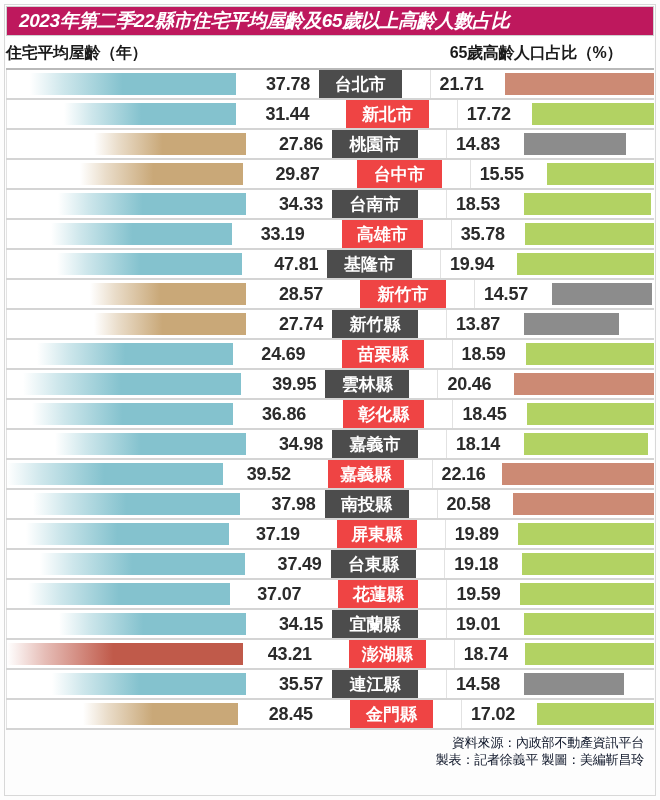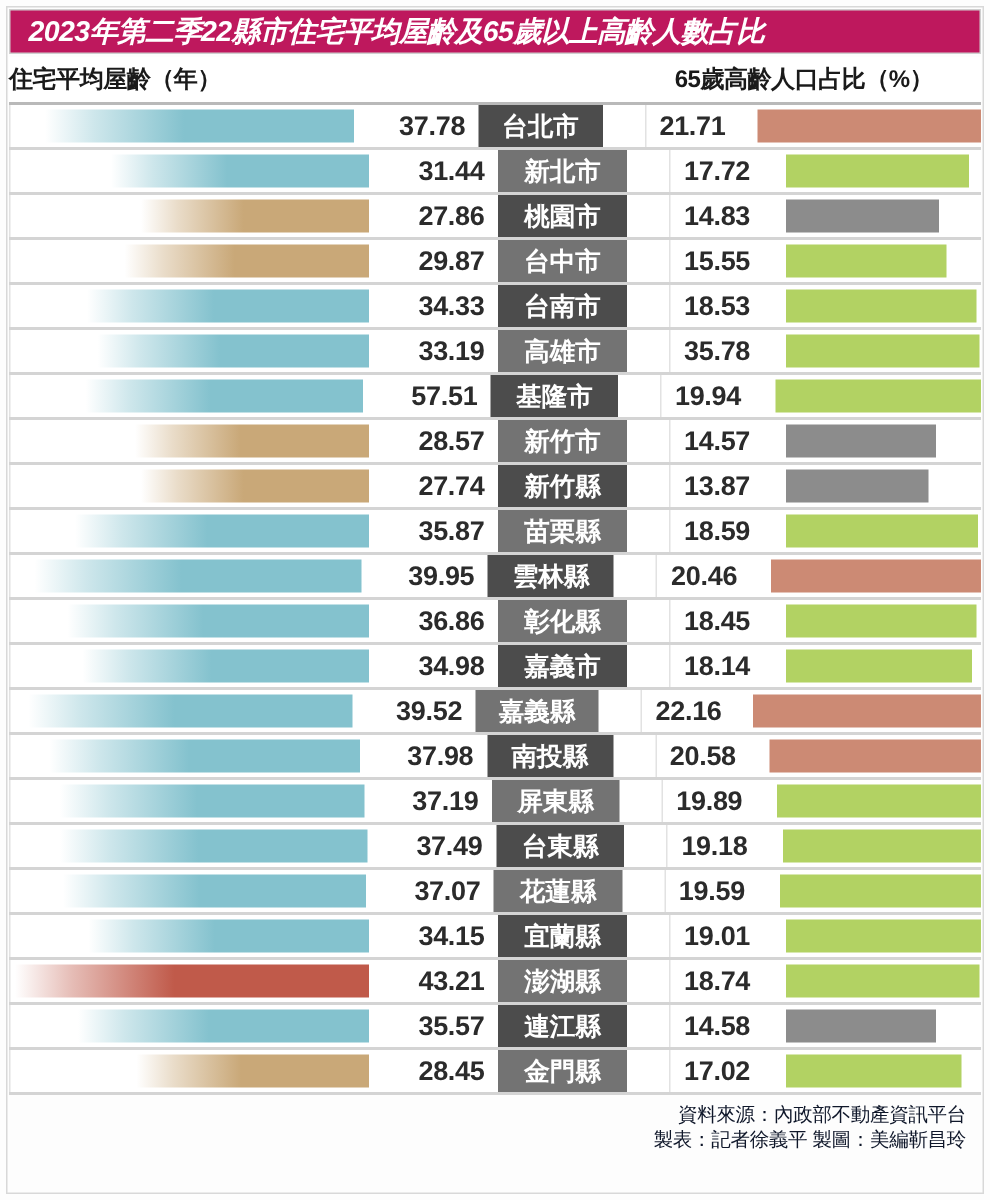--- a/index.html
+++ b/index.html
@@ -103,21 +103,21 @@
     width: 86px;
     display: flex;
     align-items: center;
     justify-content: center;
     color: #ffffff;
     font-size: 17px;
     font-weight: bold;
     letter-spacing: 0px;
   }
   .cell-city.dark { background: #4c4c4c; }
-  .cell-city.light { background: #737373; }
+  .cell-city.light { background: #ef4444; margin-left: 28px; }
 
   
   .cell-val-right {
     width: 74px;
     display: flex;
     align-items: center;
     justify-content: flex-start;
     padding-left: 9px;
     font-size: 18px;
     font-weight: bold;
@@ -242,21 +242,21 @@
         <div class="cell-city light">高雄市</div>
         <div class="cell-val-right">35.78</div>
         <div class="cell-bar-right">
           <div class="bar-right" style="width: 129px; background: rgb(178, 210, 99);"></div>
         </div>
       </div>
       <div class="row">
         <div class="cell-bar-left">
           <div class="bar-left" style="width: 185px; background: linear-gradient(to right, rgba(132, 194, 206, 0) 0%, rgba(132, 194, 206, 0.4) 16%, rgb(132, 194, 206) 45%, rgb(132, 194, 206) 100%);"></div>
         </div>
-        <div class="cell-val-left">57.51</div>
+        <div class="cell-val-left">47.81</div>
         <div class="cell-city dark">基隆市</div>
         <div class="cell-val-right">19.94</div>
         <div class="cell-bar-right">
           <div class="bar-right" style="width: 137px; background: rgb(178, 210, 99);"></div>
         </div>
       </div>
       <div class="row">
         <div class="cell-bar-left">
           <div class="bar-left" style="width: 156px; background: linear-gradient(to right, rgba(201, 168, 120, 0) 0%, rgba(201, 168, 120, 0.4) 16%, rgb(201, 168, 120) 45%, rgb(201, 168, 120) 100%);"></div>
         </div>
@@ -275,21 +275,21 @@
         <div class="cell-city dark">新竹縣</div>
         <div class="cell-val-right">13.87</div>
         <div class="cell-bar-right">
           <div class="bar-right" style="width: 95px; background: rgb(140, 140, 140);"></div>
         </div>
       </div>
       <div class="row">
         <div class="cell-bar-left">
           <div class="bar-left" style="width: 196px; background: linear-gradient(to right, rgba(132, 194, 206, 0) 0%, rgba(132, 194, 206, 0.4) 16%, rgb(132, 194, 206) 45%, rgb(132, 194, 206) 100%);"></div>
         </div>
-        <div class="cell-val-left">35.87</div>
+        <div class="cell-val-left">24.69</div>
         <div class="cell-city light">苗栗縣</div>
         <div class="cell-val-right">18.59</div>
         <div class="cell-bar-right">
           <div class="bar-right" style="width: 128px; background: rgb(178, 210, 99);"></div>
         </div>
       </div>
       <div class="row">
         <div class="cell-bar-left">
           <div class="bar-left" style="width: 218px; background: linear-gradient(to right, rgba(132, 194, 206, 0) 0%, rgba(132, 194, 206, 0.4) 16%, rgb(132, 194, 206) 45%, rgb(132, 194, 206) 100%);"></div>
         </div>

